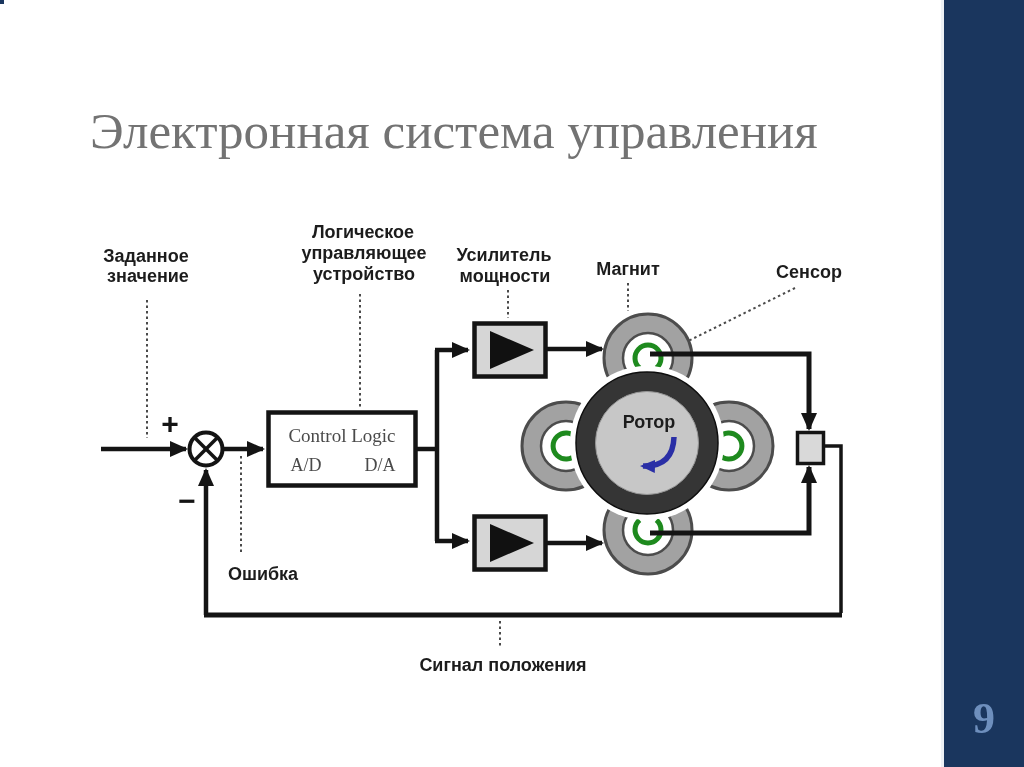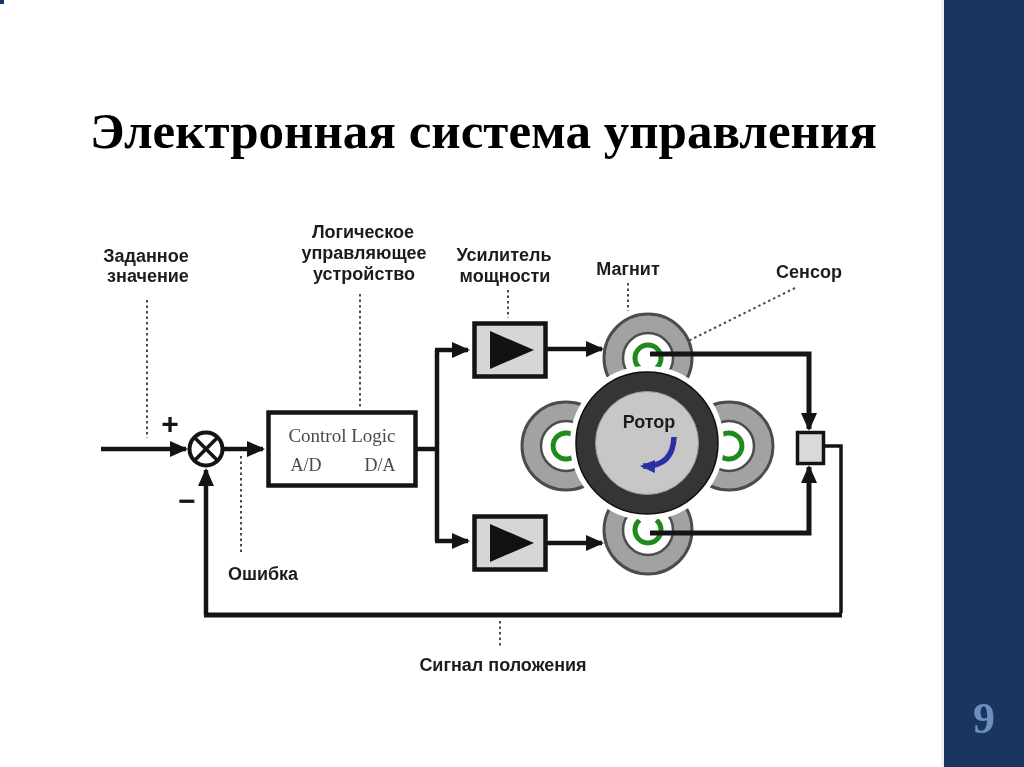--- a/index.html
+++ b/index.html
@@ -9,22 +9,22 @@
   }
   #corner-dot{position:absolute;left:0;top:0;width:4px;height:4px;background:#1a365e;}
   #sidebar{position:absolute;top:0;right:0;width:80px;height:767px;background:#1a365e;}
   #sidebar-gap{position:absolute;top:0;right:80px;width:3px;height:767px;background:#edf1f6;}
   #page-number{
     position:absolute;right:0;top:693px;width:80px;text-align:center;
     font-family:"Liberation Serif",serif;font-size:44px;color:#6e8fbd;font-weight:bold;
   }
   #slide-title{
     position:absolute;left:90px;top:102px;width:860px;margin:0;
-    font-family:"Liberation Serif",serif;font-weight:bold;font-size:51px;
-    color:#000000;white-space:nowrap;letter-spacing:0px;
+    font-family:"Liberation Serif",serif;font-weight:normal;font-size:51px;
+    color:#737373;white-space:nowrap;letter-spacing:0px;
   }
   #diagram-svg{position:absolute;left:0;top:0;}
   .lbl{font-family:"Liberation Sans",sans-serif;font-weight:bold;font-size:18px;fill:#1c1c1c;text-anchor:middle;}
   .sign{font-family:"Liberation Sans",sans-serif;font-weight:bold;fill:#141414;text-anchor:middle;}
   .clbox-text{font-family:"Liberation Serif",serif;fill:#4a4a4a;text-anchor:middle;}
   .wire{stroke:#141414;fill:none;}
   .dotted{stroke:#4a4a4a;stroke-width:2;stroke-dasharray:2.5 3;fill:none;}
 </style>
 </head>
 <body>

